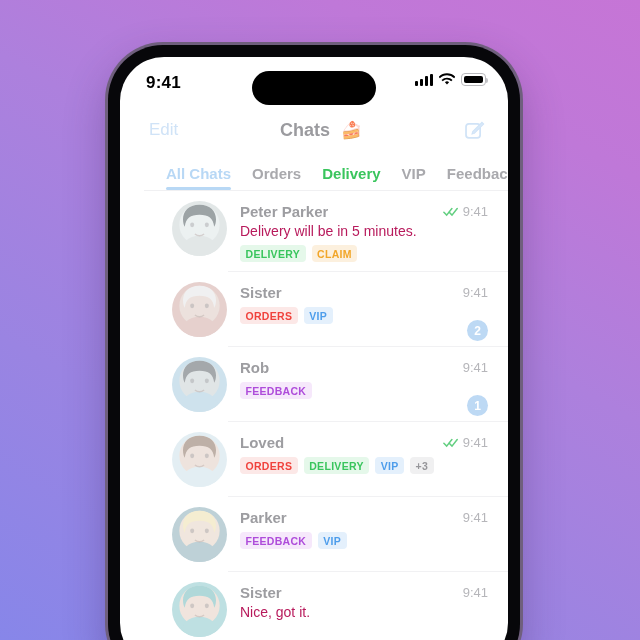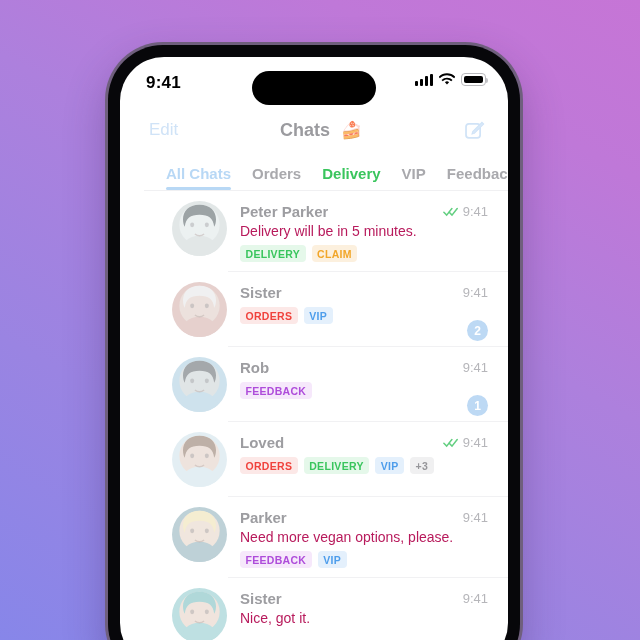--- a/index.html
+++ b/index.html
@@ -364,21 +364,20 @@
   </svg>
             </div>
     <div class="body">
       <div class="line1">
         <div class="name">Parker</div>
         <div class="meta">
 
           <div class="time">9:41</div>
         </div>
       </div>
-      <div class="preview">Need more vegan options, please.</div>
       <div class="tags">
                 <span class="tag" style="color:#b24ae0;background:#f6e8fc">FEEDBACK</span>
                 <span class="tag" style="color:#4a9ef0;background:#e3f0fd">VIP</span>
               </div>
     </div>
 
   </div>
           <div class="row">
     <div class="avatar">
   <svg viewBox="0 0 60 60" preserveAspectRatio="xMidYMid slice">

